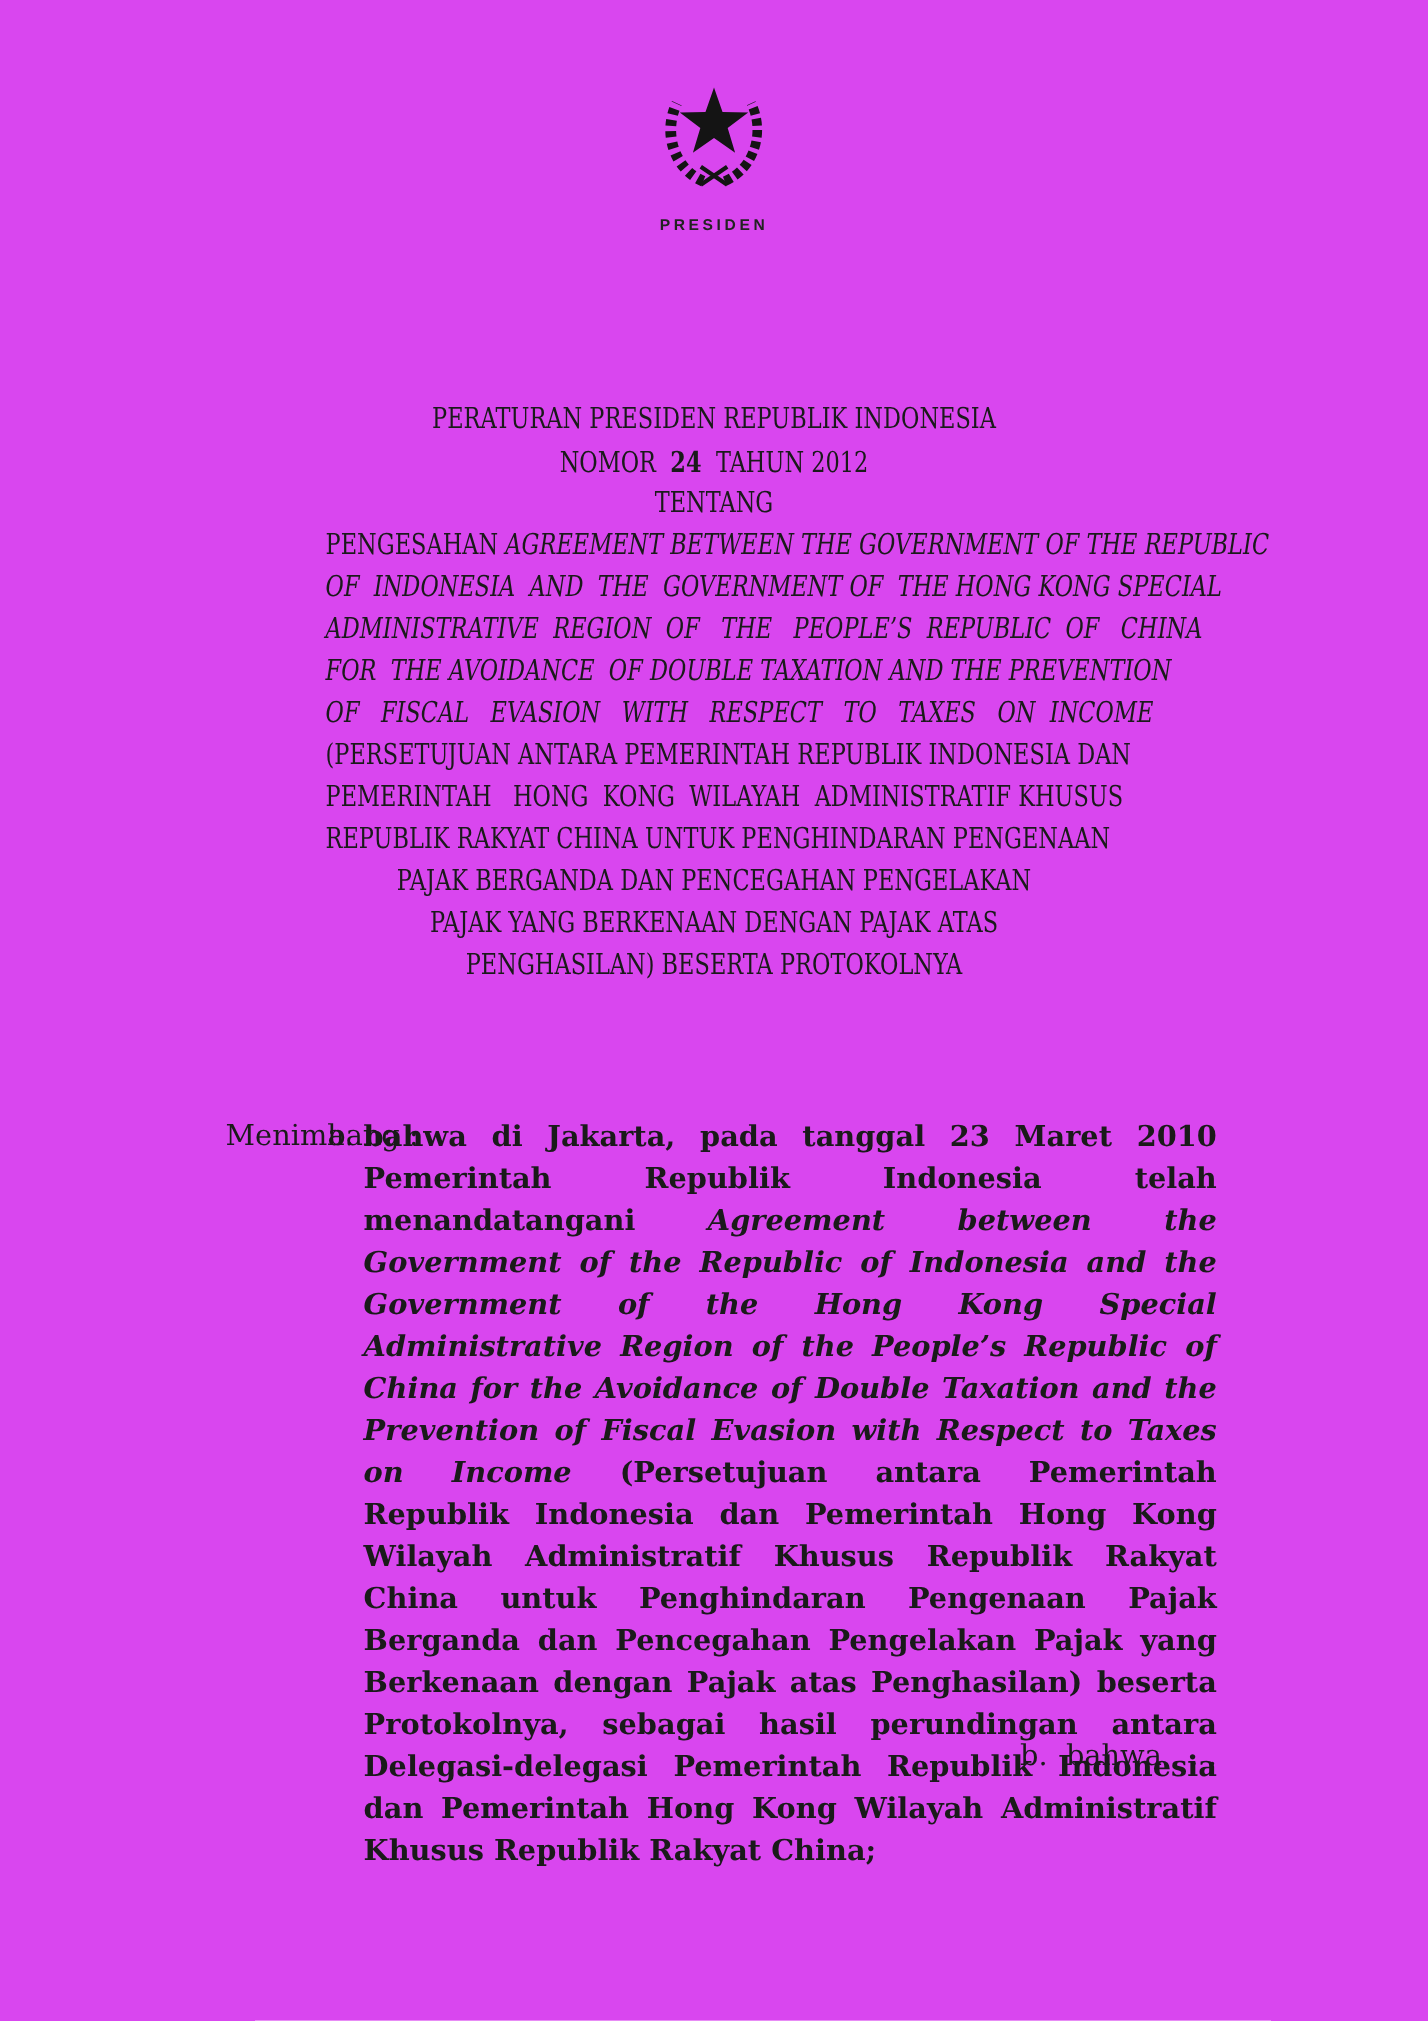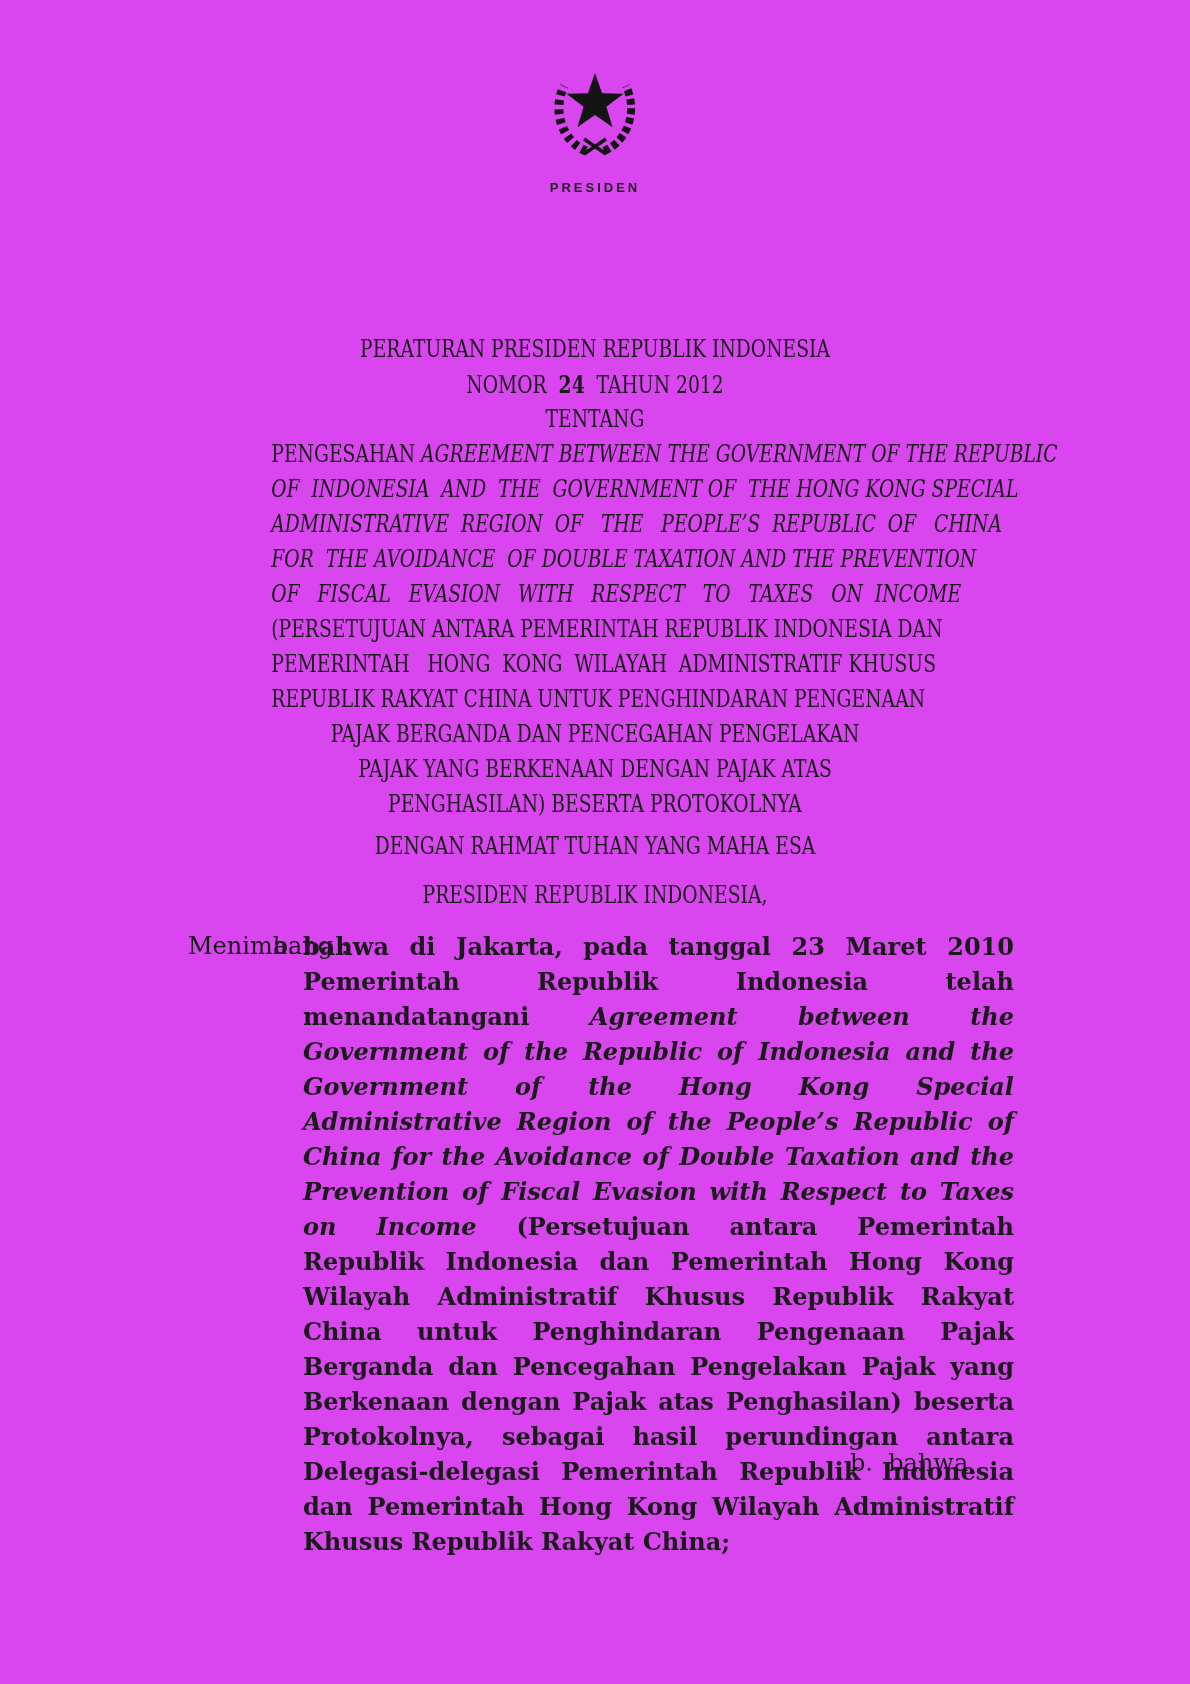--- a/index.html
+++ b/index.html
@@ -119,24 +119,20 @@
     <div class="tline it"><span>FOR  THE AVOIDANCE  OF DOUBLE TAXATION AND THE PREVENTION</span></div>
     <div class="tline it"><span>OF   FISCAL   EVASION   WITH   RESPECT   TO   TAXES   ON  INCOME</span></div>
     <div class="tline"><span>(PERSETUJUAN ANTARA PEMERINTAH REPUBLIK INDONESIA DAN</span></div>
     <div class="tline"><span>PEMERINTAH   HONG  KONG  WILAYAH  ADMINISTRATIF KHUSUS</span></div>
     <div class="tline"><span>REPUBLIK RAKYAT CHINA UNTUK PENGHINDARAN PENGENAAN</span></div>
     <div class="tline"><span>PAJAK BERGANDA DAN PENCEGAHAN PENGELAKAN</span></div>
     <div class="tline"><span>PAJAK YANG BERKENAAN DENGAN PAJAK ATAS</span></div>
     <div class="tline"><span>PENGHASILAN) BESERTA PROTOKOLNYA</span></div>
   </div>
 
-  <div class="preamble">
-    <div class="tline"><span>DENGAN RAHMAT TUHAN YANG MAHA ESA</span></div>
-    <div class="tline"><span>PRESIDEN REPUBLIK INDONESIA,</span></div>
-  </div>
 
   <div class="consideration">
     <div class="c-label">Menimbang :</div>
     <div class="c-letter">a.</div>
     <div class="c-text"><span>bahwa di Jakarta, pada tanggal 23 Maret 2010 Pemerintah Republik Indonesia telah menandatangani </span><span class="it">Agreement between the Government of the Republic of Indonesia and the Government of the Hong Kong Special Administrative Region of the People’s Republic of China for the Avoidance of Double Taxation and the Prevention of Fiscal Evasion with Respect to Taxes on Income </span><span>(Persetujuan antara Pemerintah Republik Indonesia dan Pemerintah Hong Kong Wilayah Administratif Khusus Republik Rakyat China untuk Penghindaran Pengenaan Pajak Berganda dan Pencegahan Pengelakan Pajak yang Berkenaan dengan Pajak atas Penghasilan) beserta Protokolnya, sebagai hasil perundingan antara Delegasi-delegasi Pemerintah Republik Indonesia dan Pemerintah Hong Kong Wilayah Administratif Khusus Republik Rakyat China;</span></div>
   </div>
 
   <div class="catchword">b.  bahwa . . .</div>
 
 </div>

